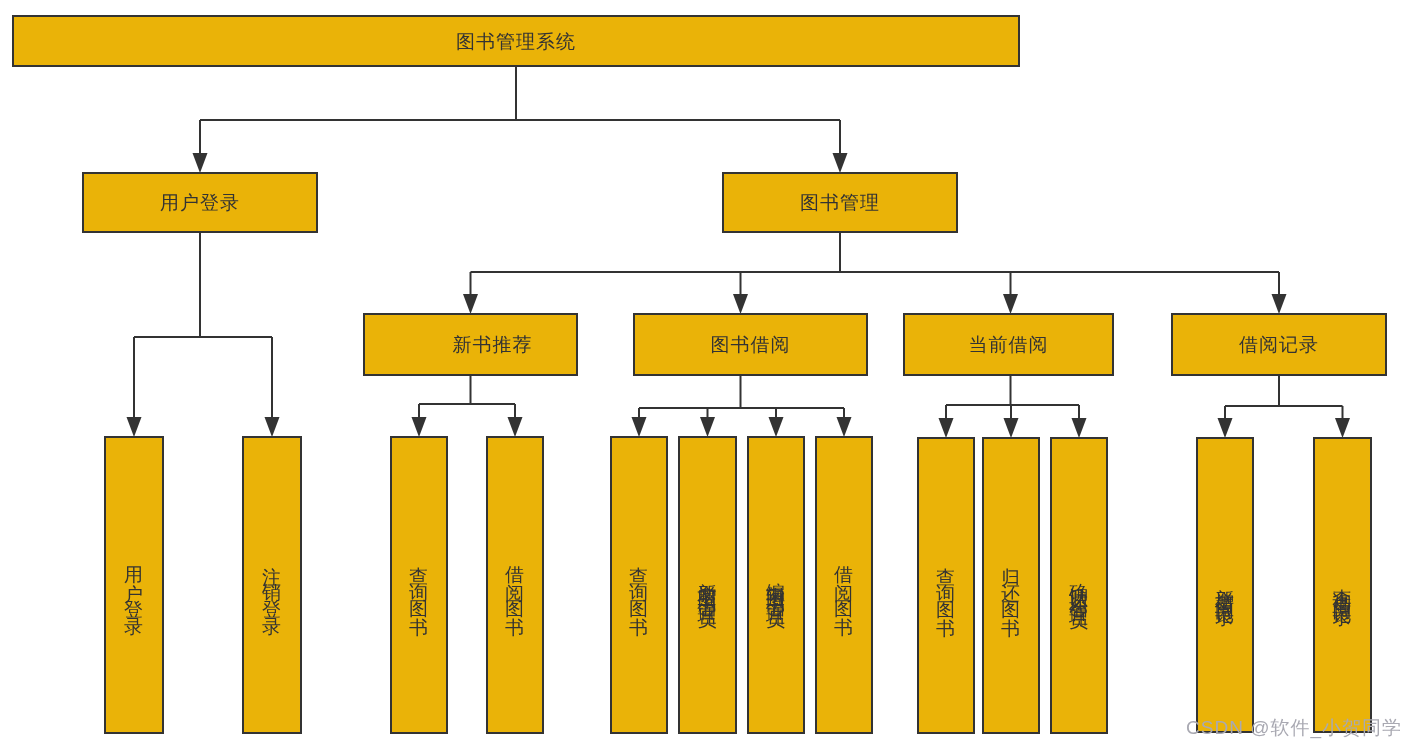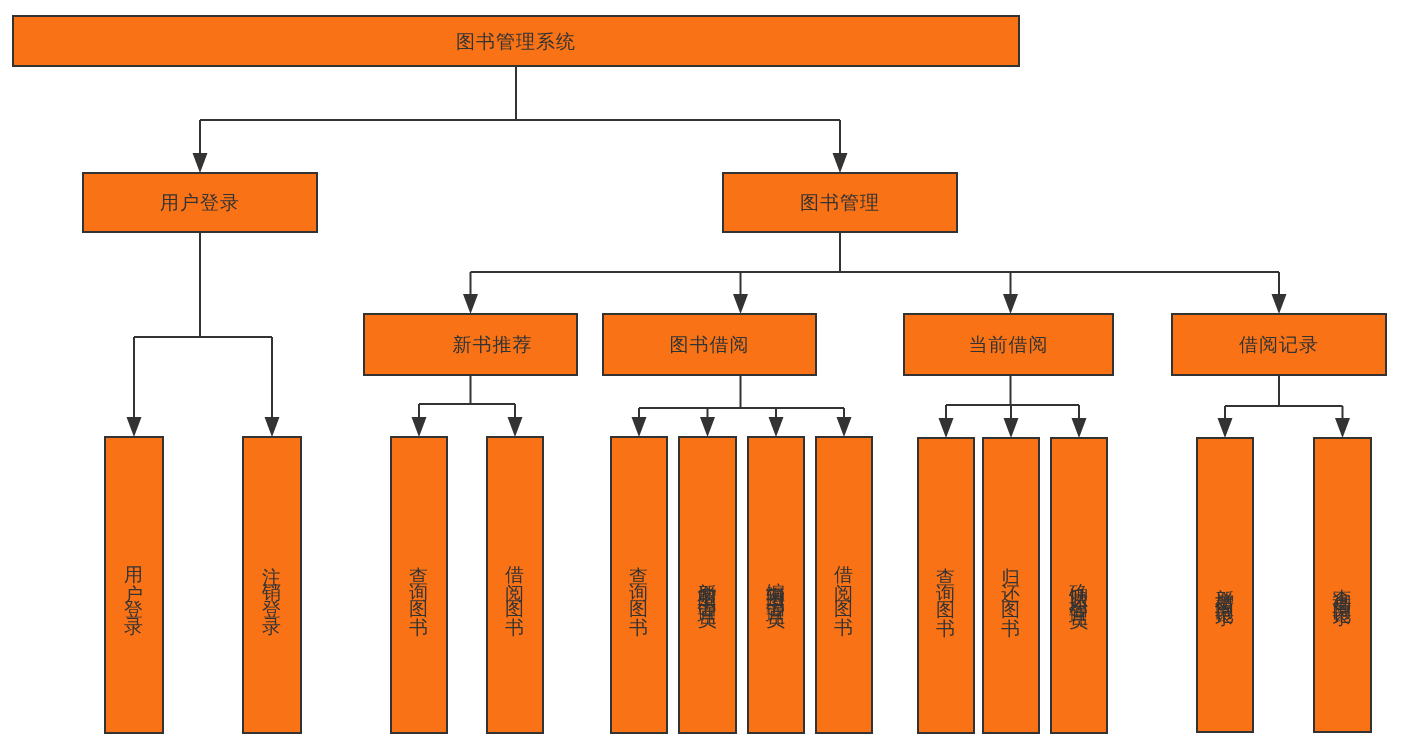--- a/index.html
+++ b/index.html
@@ -17,21 +17,21 @@
   }
   #connectors {
     position: absolute;
     left: 0;
     top: 0;
     z-index: 1;
   }
   .node {
     position: absolute;
     box-sizing: border-box;
-    background: #f97316;
+    background: #eab308;
     border: 2px solid #333333;
     color: #333333;
     display: flex;
     align-items: center;
     justify-content: center;
     font-size: 19px;
     line-height: 1;
     z-index: 2;
     text-align: center;
     white-space: nowrap;
@@ -113,30 +113,31 @@
       <line x1="1225" y1="406" x2="1225" y2="425" stroke="#333333" stroke-width="2"></line>
       <polygon points="1217.5,418 1232.5,418 1225,438" fill="#333333"></polygon>
       <line x1="1342.5" y1="406" x2="1342.5" y2="425" stroke="#333333" stroke-width="2"></line>
       <polygon points="1335,418 1350,418 1342.5,438" fill="#333333"></polygon>
     </svg>
   <div id="nodes">
       <div class="node h" style="left: 12px; top: 15px; width: 1008px; height: 52px;">图书管理系统</div>
       <div class="node h" style="left: 82px; top: 172px; width: 236px; height: 61px;">用户登录</div>
       <div class="node h" style="left: 722px; top: 172px; width: 236px; height: 61px;">图书管理</div>
       <div class="node h" style="left: 363px; top: 313px; width: 215px; height: 63px; padding-left: 44px;">新书推荐</div>
-      <div class="node h" style="left: 602px; top: 313px; width: 215px; height: 63px; text-align: center;">图书借阅</div>
+      <div class="node h" style="left: 633px; top: 313px; width: 235px; height: 63px; text-align: center;">图书借阅</div>
       <div class="node h" style="left: 903px; top: 313px; width: 211px; height: 63px;">当前借阅</div>
       <div class="node h" style="left: 1171px; top: 313px; width: 216px; height: 63px;">借阅记录</div>
       <div class="node v sparse" style="left: 104px; top: 436px; width: 60px; height: 298px;">用户登录</div>
       <div class="node v sparse" style="left: 242px; top: 436px; width: 60px; height: 298px;">注销登录</div>
       <div class="node v sparse" style="left: 390px; top: 436px; width: 58px; height: 298px;">查询图书</div>
       <div class="node v sparse" style="left: 486px; top: 436px; width: 58px; height: 298px;">借阅图书</div>
       <div class="node v sparse" style="left: 610px; top: 436px; width: 58px; height: 298px;">查询图书</div>
       <div class="node v" style="left: 678px; top: 436px; width: 59px; height: 298px;">新增图书（管理员）</div>
       <div class="node v" style="left: 747px; top: 436px; width: 58px; height: 298px;">编辑图书（管理员）</div>
       <div class="node v sparse" style="left: 815px; top: 436px; width: 58px; height: 298px;">借阅图书</div>
       <div class="node v sparse" style="left: 917px; top: 437px; width: 58px; height: 297px;">查询图书</div>
       <div class="node v sparse" style="left: 982px; top: 437px; width: 58px; height: 297px;">归还图书</div>
       <div class="node v" style="left: 1050px; top: 437px; width: 58px; height: 297px;">确认归还（管理员）</div>
       <div class="node v" style="left: 1196px; top: 437px; width: 58px; height: 296px;">新增借阅记录</div>
       <div class="node v" style="left: 1313px; top: 437px; width: 59px; height: 296px;">查询借阅记录</div>
     </div>
+  <div class="watermark" style="color: rgb(169, 169, 178);">CSDN @软件_小贺同学</div>
 </div>
 
 </body></html>

